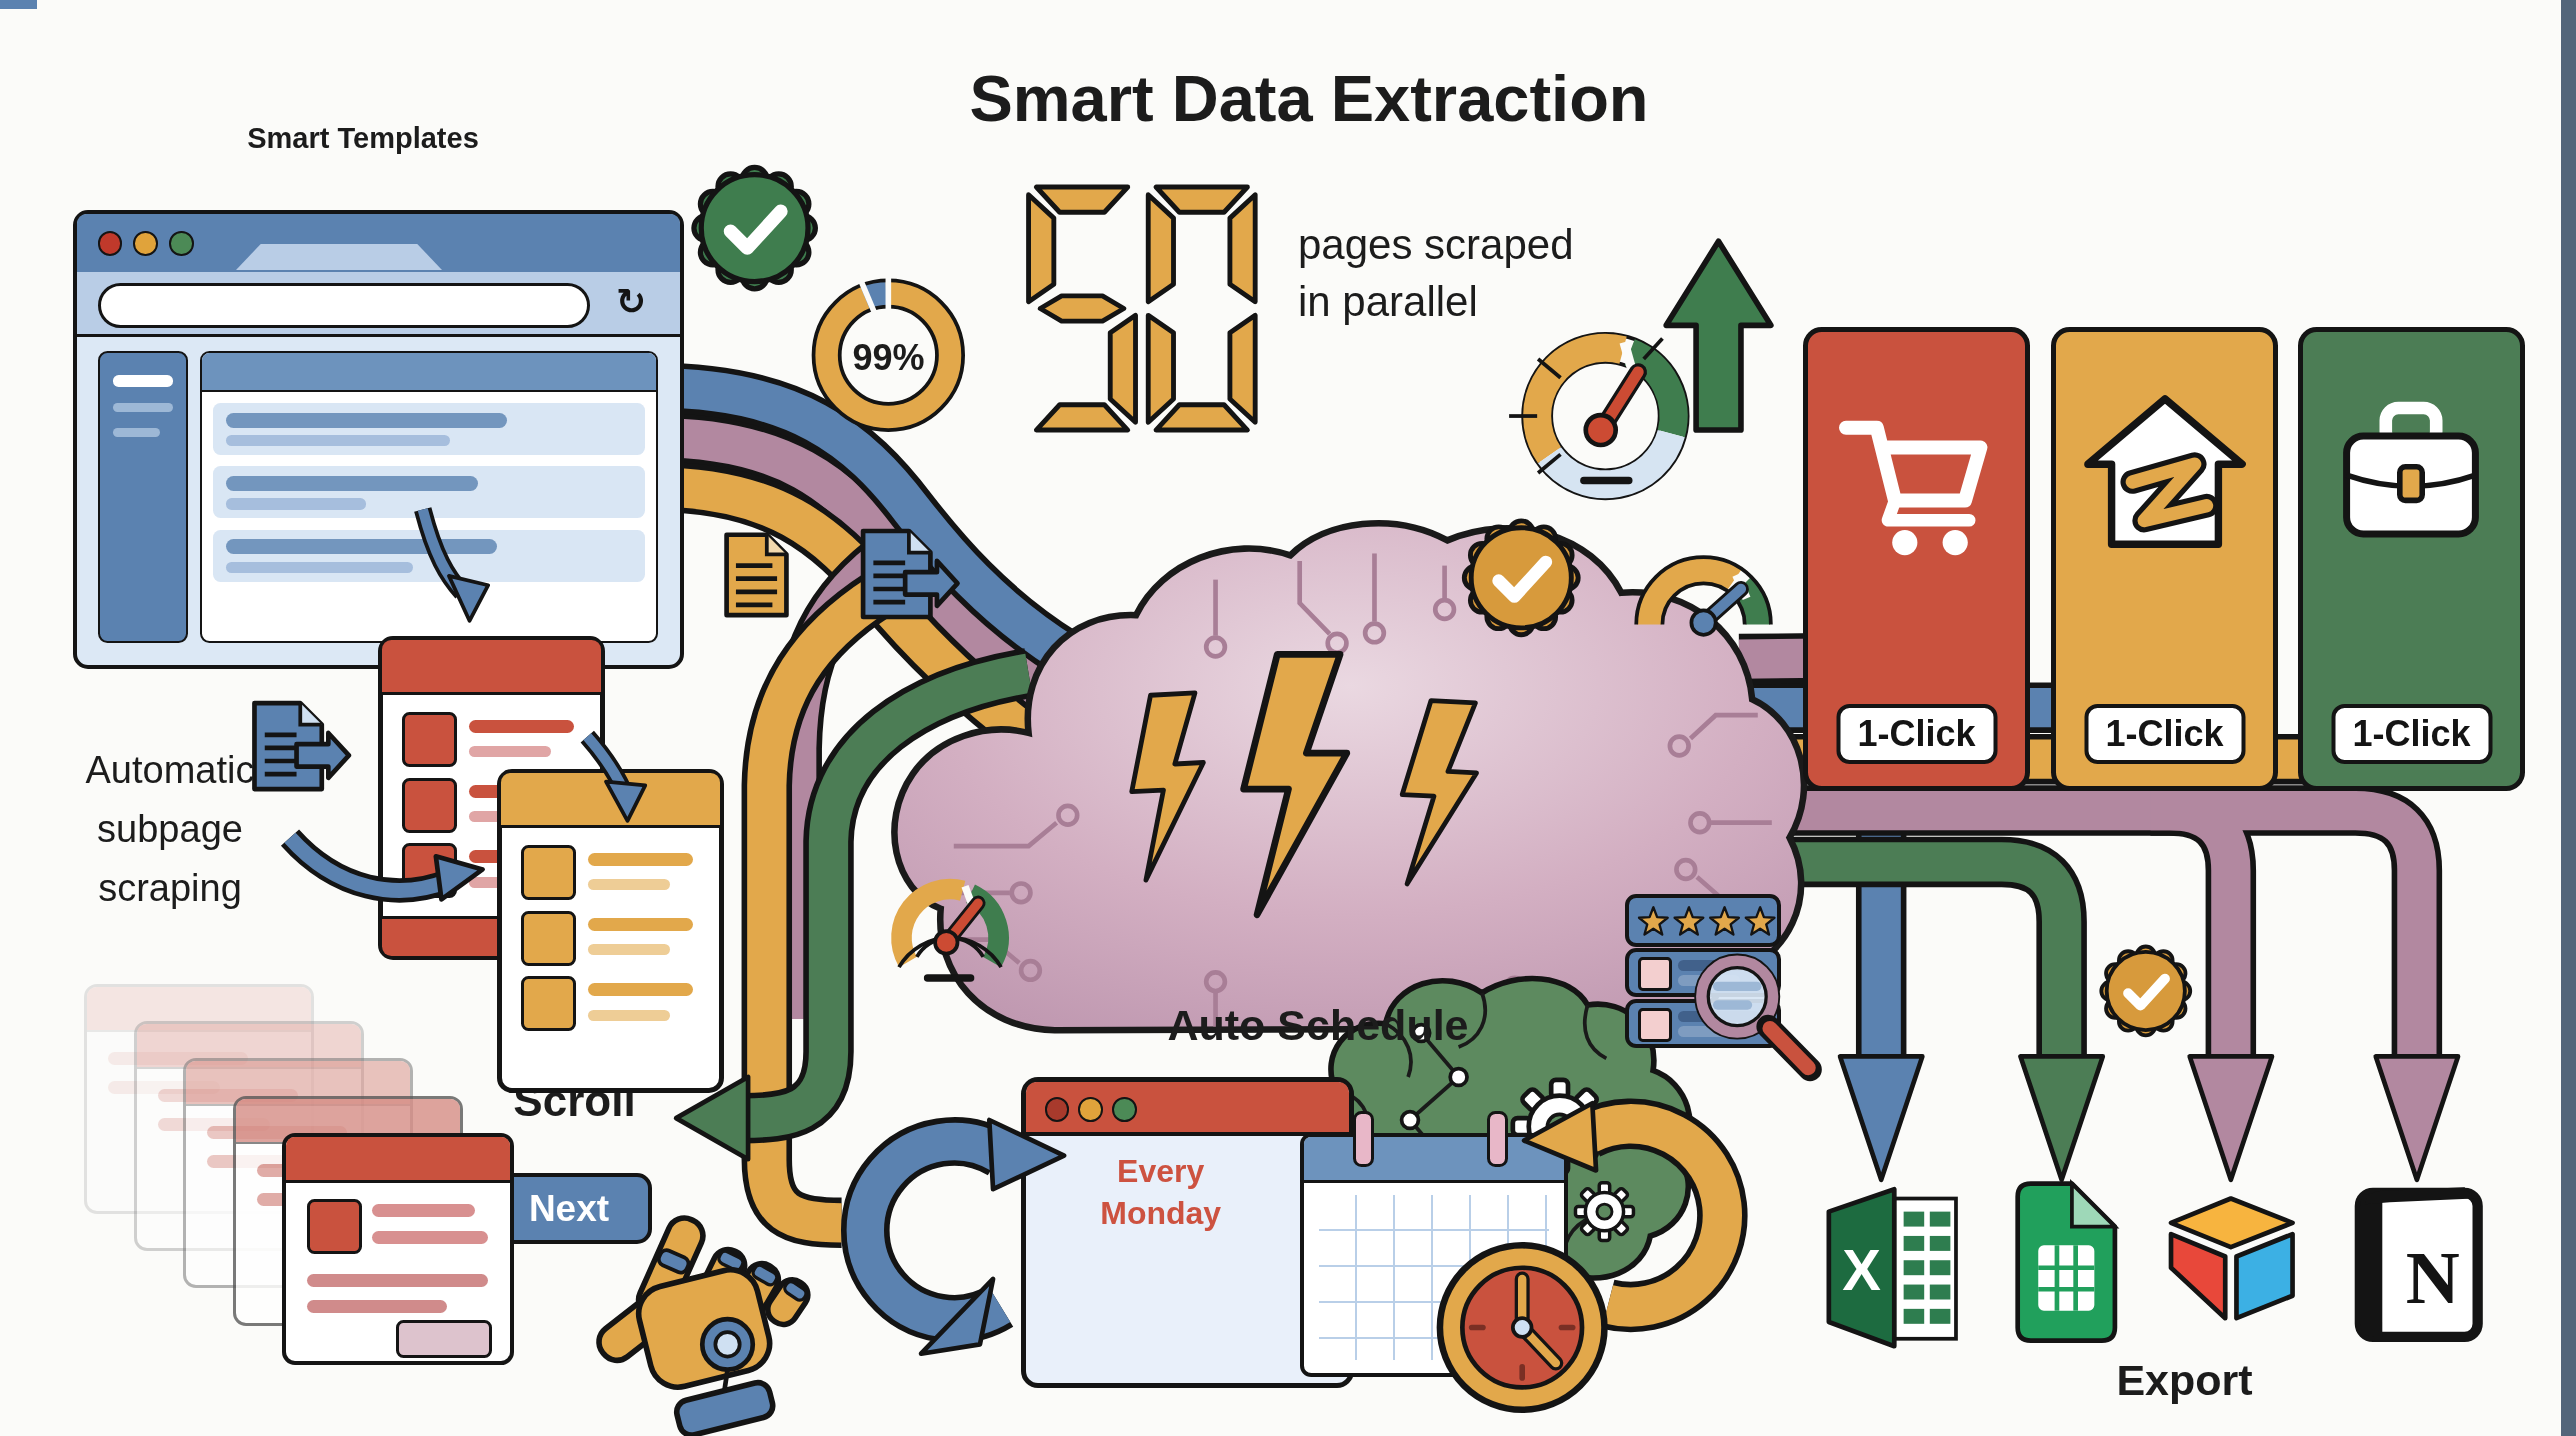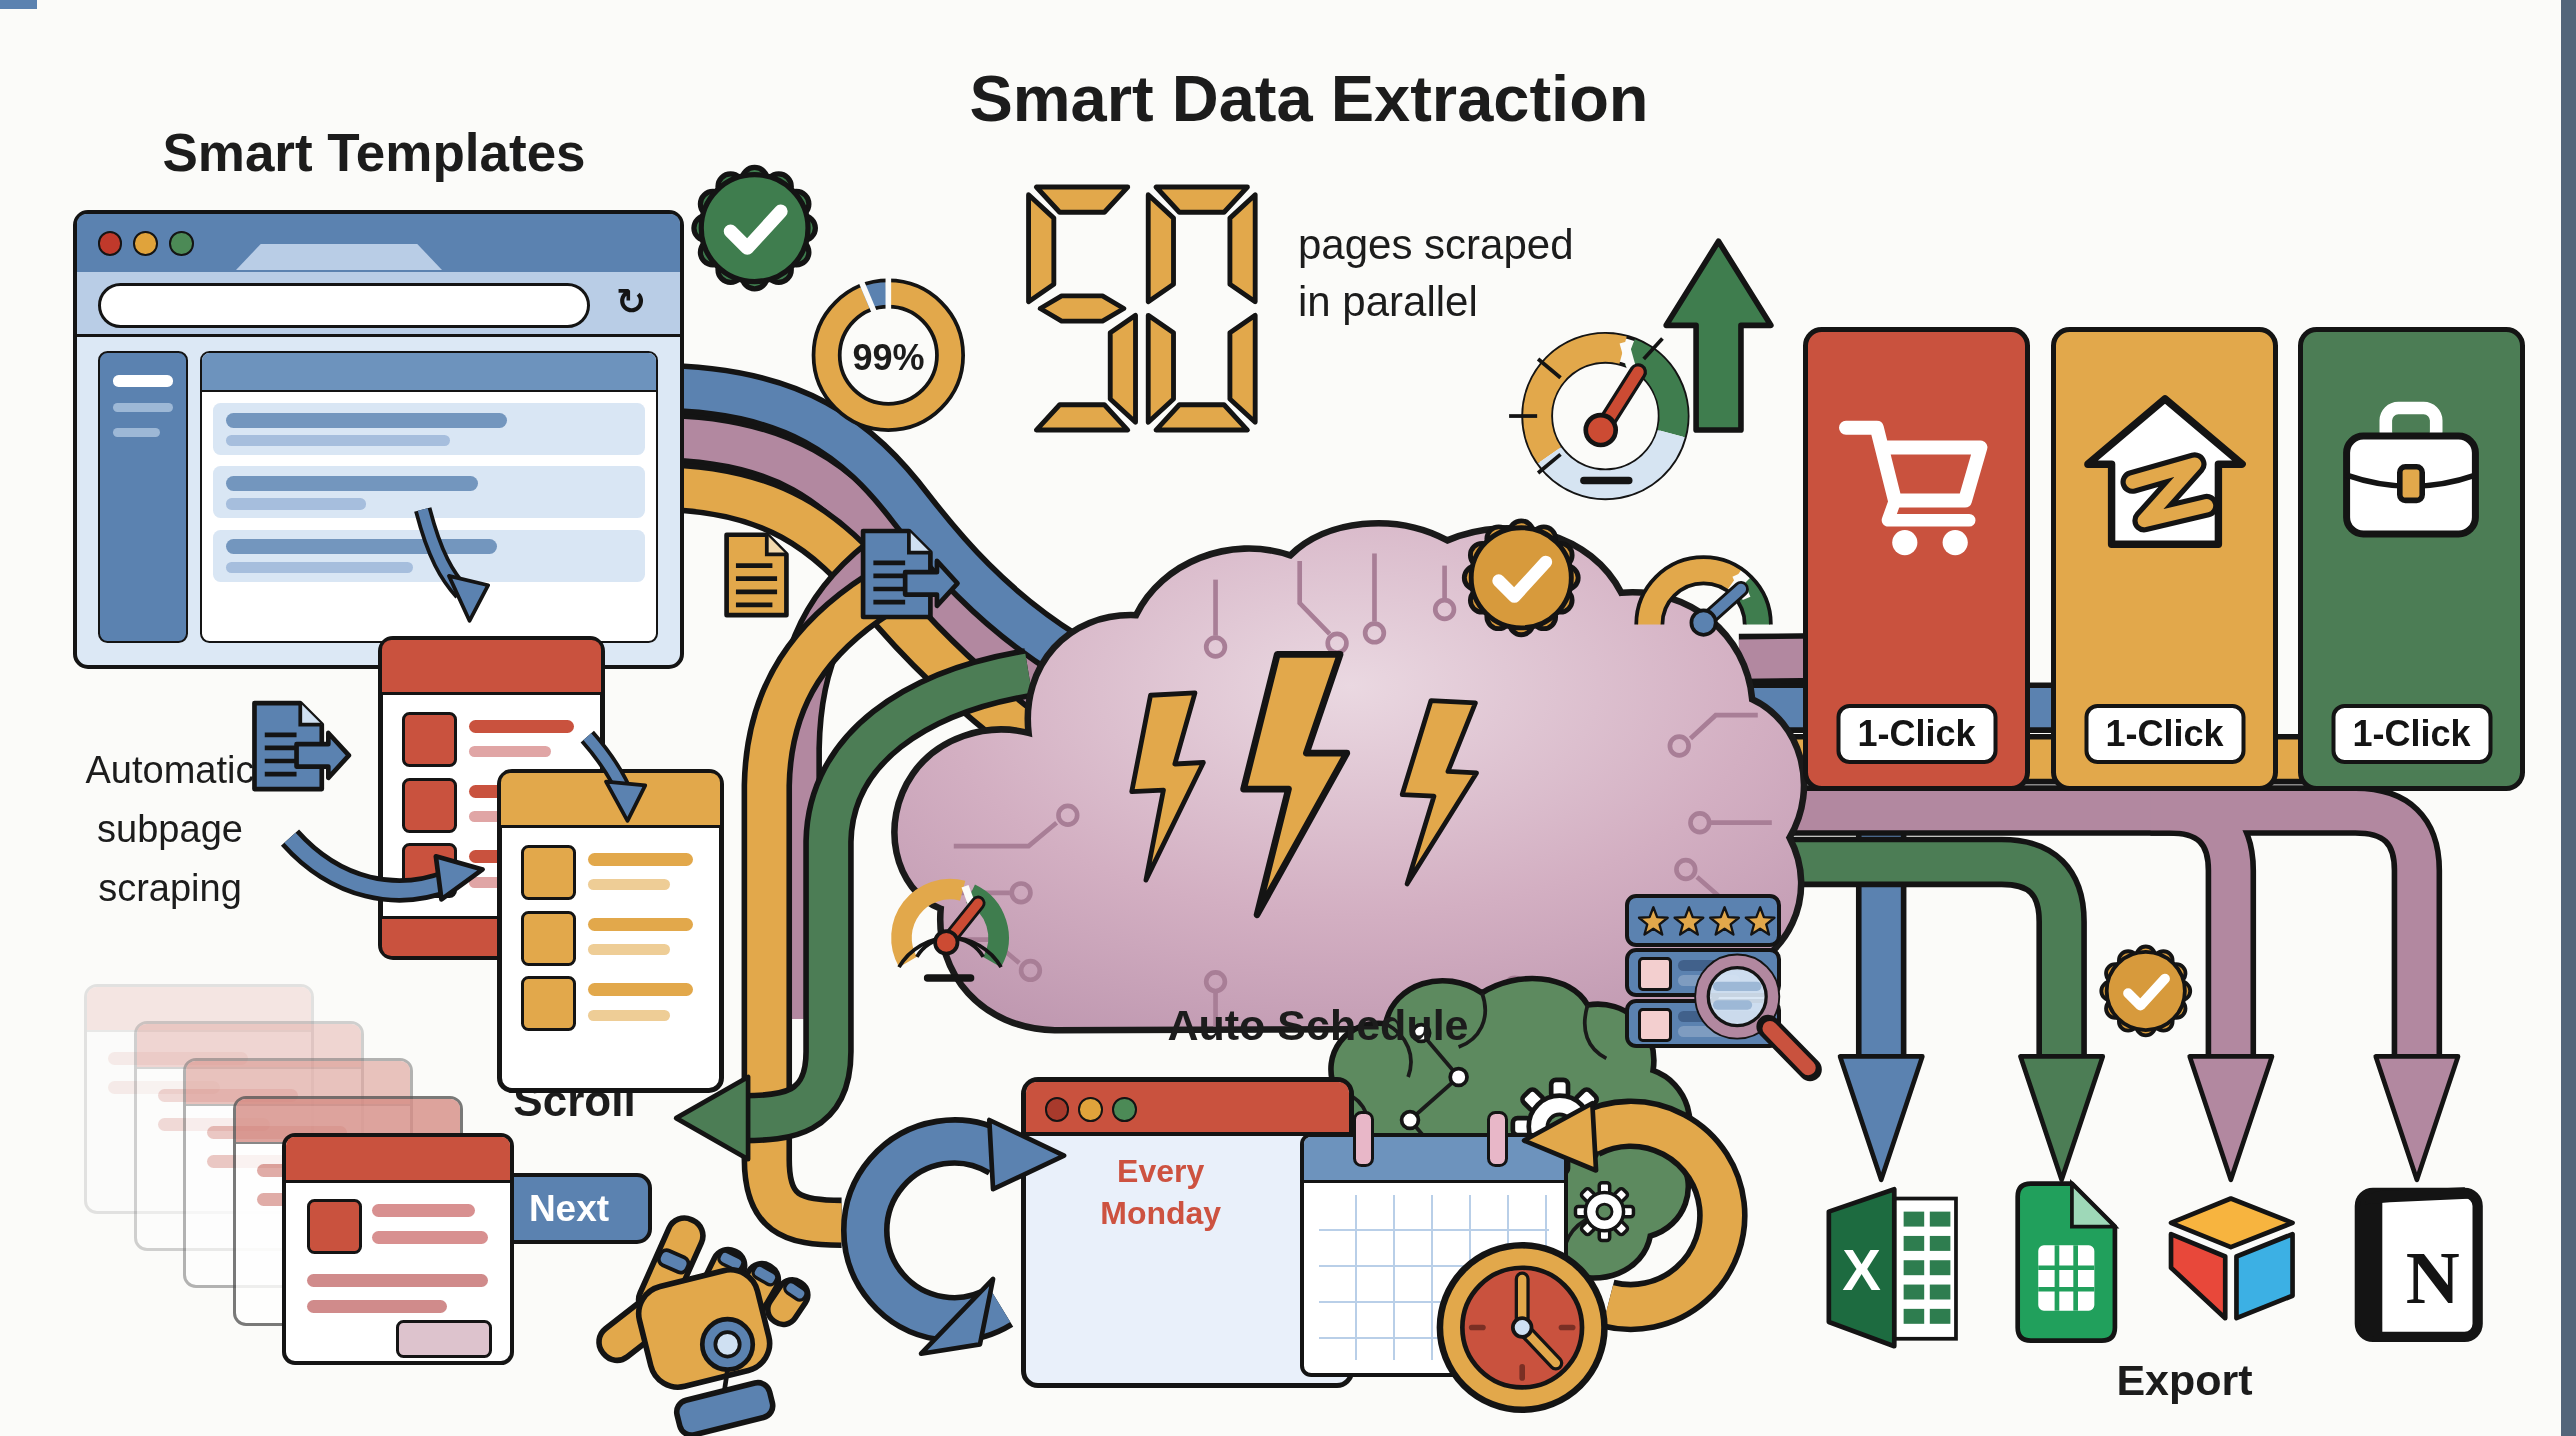--- a/index.html
+++ b/index.html
@@ -375,21 +375,21 @@
     </g>
     <g transform="translate(2516,1262)">
       <rect x="8" y="14" width="126" height="154" rx="14" fill="#fff" stroke="#141414" stroke-width="11"></rect>
       <path d="M 8 30 Q 8 14 24 14 L 32 14 L 32 168 L 24 168 Q 8 168 8 152 Z" fill="#141414"></path>
       <path d="M 14 26 Q 14 14 30 12 L 120 8 L 130 20 L 40 24 Z" fill="#141414"></path>
       <text x="86" y="132" text-anchor="middle" font-size="80" font-weight="700" fill="#141414" font-family="Liberation Serif, serif">N</text>
     </g>
   </svg>
 
   <div class="lbl" style="left:846px;top:58px;width:926px;font-size:65px;font-weight:700;">Smart Data Extraction</div>
-  <div class="lbl" style="left:159px;top:120px;width:430px;font-size:53px;">Smart Templates</div>
+  <div class="lbl" style="left:148px;top:120px;width:430px;font-size:29px;">Smart Templates</div>
   <div class="lbl" style="left:1131px;top:999px;width:374px;font-size:43px;">Auto Schedule</div>
   <div class="lbl" style="left:2044px;top:1354px;width:281px;font-size:43px;">Export</div>
   <div class="lbl" style="left:439px;top:1008px;width:271px;font-size:44px;line-height:1.4;">
     <div>Infinite</div>
     <div>Scroll</div>
   </div>
   <div class="lbl" style="left:39px;top:741px;width:262px;font-size:38px;font-weight:500;line-height:1.55;">
     <div>Automatic</div>
     <div>subpage</div>
     <div>scraping</div>

